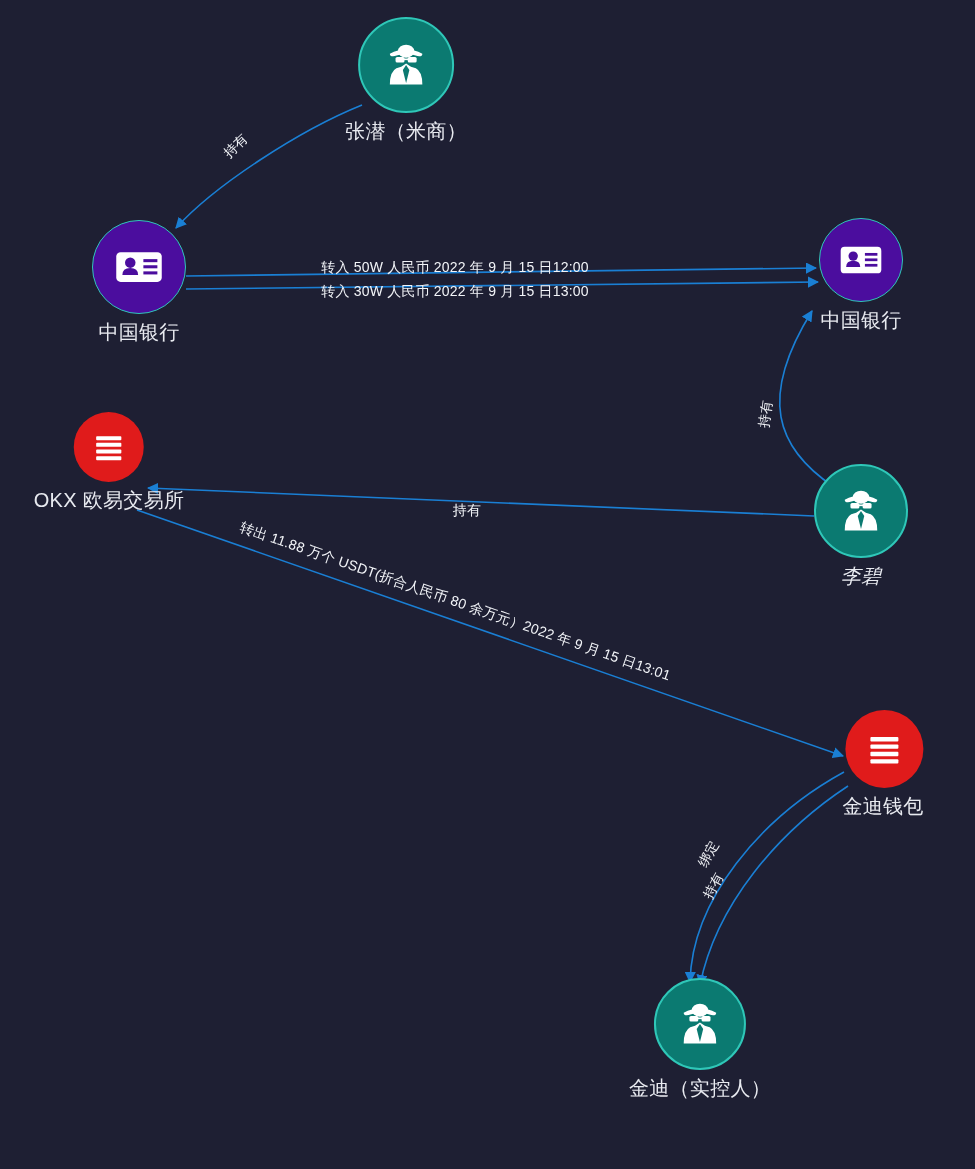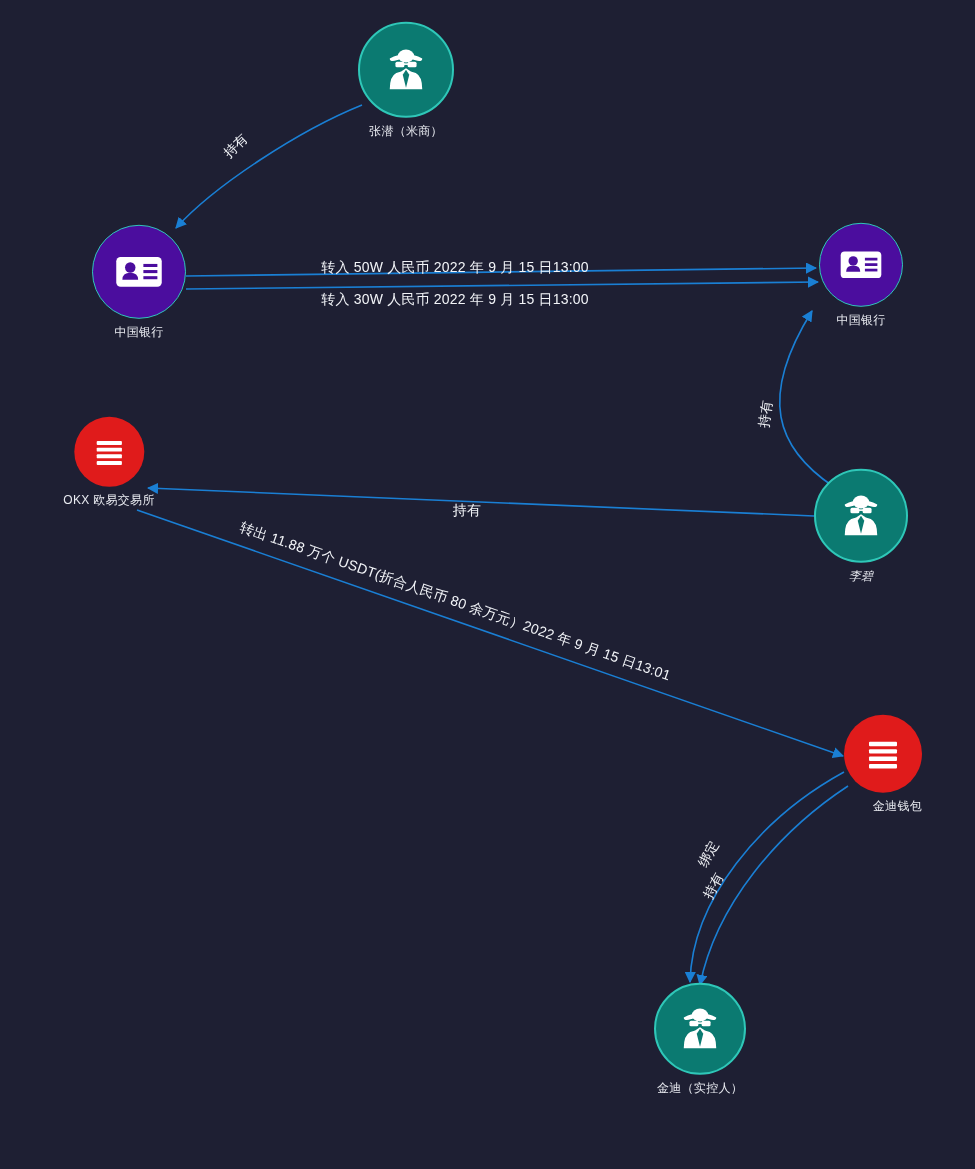--- a/index.html
+++ b/index.html
@@ -32,21 +32,21 @@
     border-radius: 50%;
     display: flex;
     align-items: center;
     justify-content: center;
     box-sizing: border-box;
   }
   .node-circle svg { display: block; }
   .node-label {
     margin-top: 6px;
     color: #e8eaf0;
-    font-size: 12px;
+    font-size: 20px;
     line-height: 1.2;
     white-space: nowrap;
     text-align: center;
     letter-spacing: 0.3px;
   }
   .edge-label {
     position: absolute;
     color: #f2f4f8;
     font-size: 13.5px;
     white-space: nowrap;
@@ -190,23 +190,23 @@
         <path d="M32 30 L26 34 L20 36 Q12 40 12 56 L52 56 Q52 40 44 36 L38 34 Z"></path>
         <path d="M32 32 L28 38 L32 54 L36 38 Z" fill="#0b7a71"></path>
       </svg>
     </span>
   </div>
   <div class="node-label">金迪（实控人）</div>
 </div>
 
 <div class="edge-label" style="left:236px; top:146px; transform:translate(-50%,-50%) rotate(-44deg);">持有</div>
 
-<div class="edge-label big" style="left:455px; top:268px; transform:translate(-50%,-50%) rotate(0deg);">转入   50W 人民币  2022 年 9 月 15 日13:00</div>
-
-<div class="edge-label big" style="left:455px; top:292px; transform:translate(-50%,-50%) rotate(0deg);margin-top:8px;">转入   30W 人民币  2022 年 9 月 15 日13:00</div>
+<div class="edge-label big" style="left:455px; top:268px; transform:translate(-50%,-50%) rotate(0deg);">转入   50W 人民币  2022 年 9 月 15 日12:00</div>
+
+<div class="edge-label big" style="left:455px; top:292px; transform:translate(-50%,-50%) rotate(0deg);">转入   30W 人民币  2022 年 9 月 15 日13:00</div>
 
 <div class="edge-label" style="left:766px; top:414px; transform:translate(-50%,-50%) rotate(-82deg);">持有</div>
 
 <div class="edge-label big" style="left:467px; top:511px; transform:translate(-50%,-50%) rotate(0deg);">持有</div>
 
 <div class="edge-label big" style="left:455px; top:602px; transform:translate(-50%,-50%) rotate(19.2deg);">转出  11.88 万个 USDT(折合人民币 80 余万元）2022 年 9 月 15 日13:01</div>
 
 <div class="edge-label" style="left:709px; top:854px; transform:translate(-50%,-50%) rotate(-62deg);">绑定</div>
 
 <div class="edge-label" style="left:714px; top:886px; transform:translate(-50%,-50%) rotate(-62deg);">持有</div>

